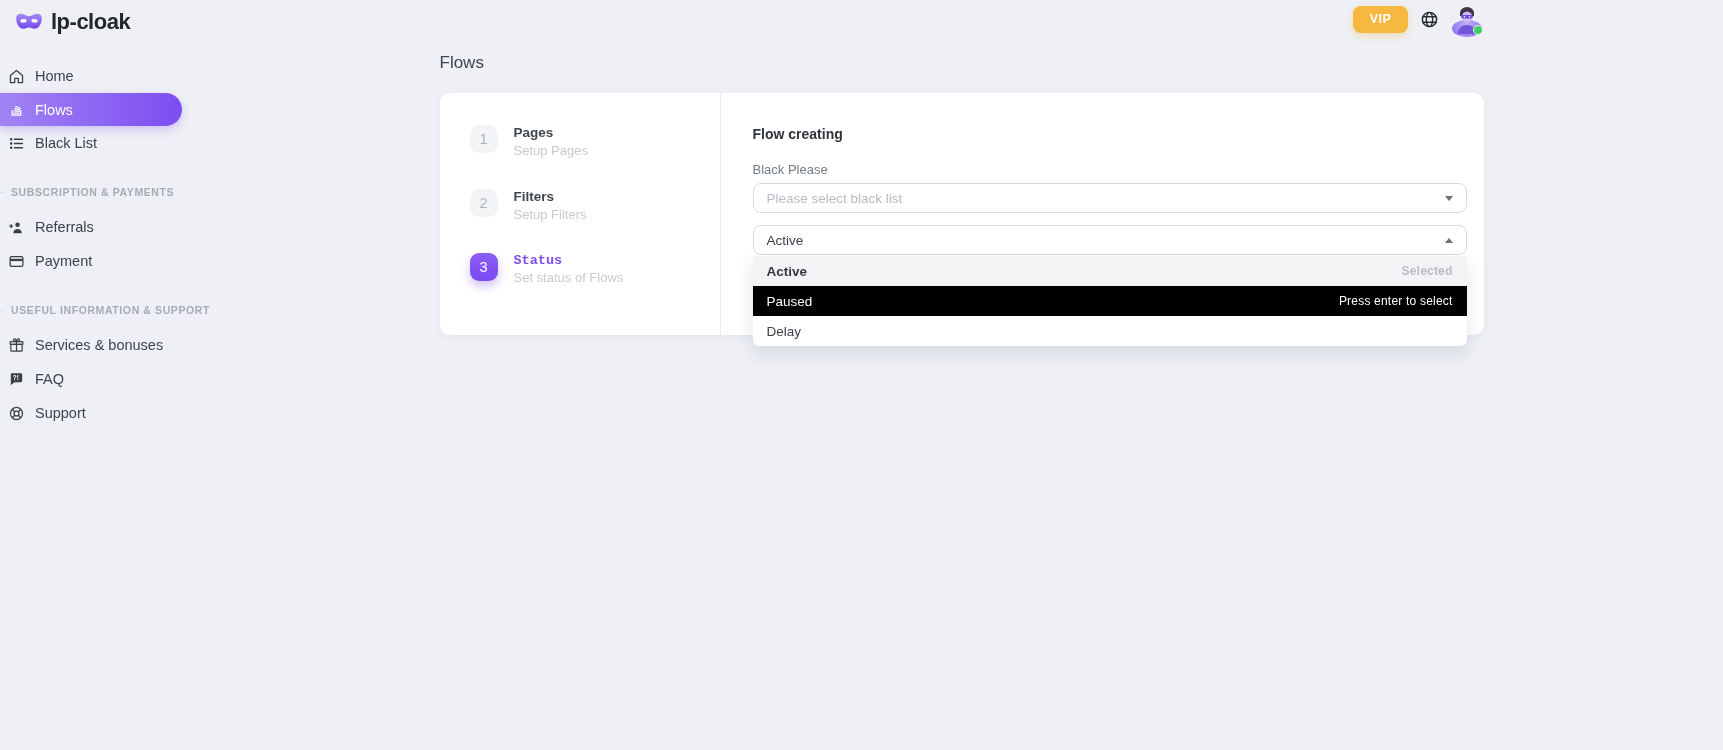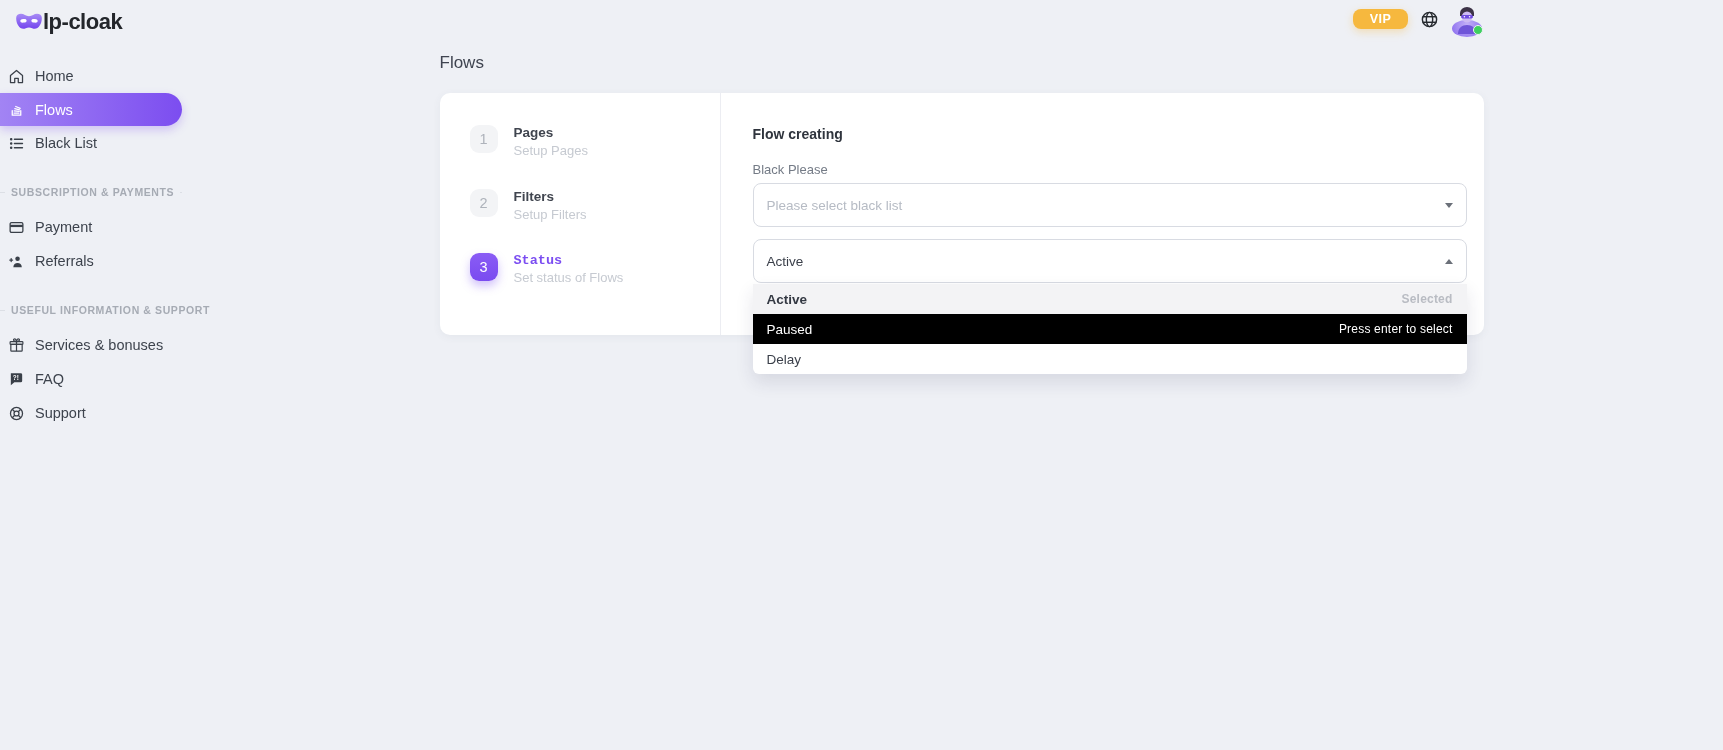--- a/index.html
+++ b/index.html
@@ -7,21 +7,21 @@
   body {
     font-family:"Liberation Sans", sans-serif;
     background:#eef0f5;
     color:#3a3f49;
     overflow:hidden;
   }
   .app { position:relative; width:1723px; height:750px; }
 
   
   .sidebar { position:absolute; left:0; top:0; width:200px; height:100%; }
-  .logo { display:flex; align-items:center; padding:9px 0 0 15px; cursor:pointer; }
+  .logo { display:flex; align-items:center; gap:8px; padding:9px 0 0 15px; cursor:pointer; }
   .logo-text { font-size:22px; font-weight:700; color:#23262b; letter-spacing:-0.5px; }
   .nav { margin-top:24px; }
   .nav-item {
     display:flex; align-items:center; gap:10px;
     height:34px; padding-left:8px;
     font-size:14.5px; color:#3d434d; cursor:pointer;
   }
   .nav-item .ic { width:17px; height:17px; flex:0 0 17px; display:flex; align-items:center; justify-content:center; }
   .nav-item.active {
     width:182px; height:33px; border-radius:0 17px 17px 0;
@@ -33,21 +33,21 @@
     margin:26px 0 12px 0; padding:0 18px 0 0;
     font-size:10.5px; font-weight:600; letter-spacing:.6px;
     color:#a6abb4; text-transform:uppercase; white-space:nowrap;
   }
   .section-title::before { content:""; flex:0 0 5px; height:1px; background:#dcdfe5; }
   .section-title::after  { content:""; flex:1 1 auto; height:1px; background:#dcdfe5; }
 
   
   .header-right { position:absolute; top:4px; right:241px; display:flex; align-items:center; gap:12px; }
   .vip-btn {
-    width:55px; height:20px; border:none; border-radius:8px;
+    width:55px; height:27px; border:none; border-radius:8px;
     background:#f6b83e; color:#fff; font-family:inherit;
     font-size:12.5px; font-weight:700; letter-spacing:.5px; cursor:pointer;
     box-shadow:0 3px 8px rgba(246,184,62,.35);
   }
   .globe-btn { width:20px; height:20px; cursor:pointer; display:flex; align-items:center; }
   .avatar-wrap { position:relative; width:30px; height:30px; cursor:pointer; }
   .avatar {
     width:30px; height:30px; border-radius:50%; overflow:hidden;
     background:radial-gradient(circle at 50% 30%,#c3b0f7,#8668ee);
   }
@@ -82,21 +82,21 @@
   .step-title { font-size:13.5px; font-weight:700; color:#40454f; line-height:1.25; }
   .step.active .step-title { color:#7b4df1;font-family:Liberation Mono, monospace; }
   .step-sub { font-size:13px; color:#c6cad1; line-height:1.3; margin-top:1px; }
 
   
   .form-pane { flex:1 1 auto; padding:33px 17px 0 32px; position:relative; }
   .panel-title { font-size:14px; font-weight:700; color:#2f343d; margin-bottom:20px; }
   .field { margin-bottom:12px; }
   .field-label { font-size:13px; color:#747b86; margin-bottom:6px; }
   .select {
-    height:44px; background:#fff; border:1px solid #d8dbe2; border-radius:8px;
+    height:30px; background:#fff; border:1px solid #d8dbe2; border-radius:8px;
     display:flex; align-items:center; justify-content:space-between;
     padding:0 13px; cursor:pointer; font-size:13.5px;
   }
   .select .placeholder { color:#b6bbc4; }
   .select .value { color:#3a3f49; }
   .caret-down { width:0; height:0; border-left:4px solid transparent; border-right:4px solid transparent; border-top:5px solid #6b7079; }
   .caret-up   { width:0; height:0; border-left:4px solid transparent; border-right:4px solid transparent; border-bottom:5px solid #6b7079; }
 
   .field-status { position:relative; margin-bottom:0; }
   .dropdown {
@@ -175,38 +175,38 @@
         </span>
         <span>Black List</span>
       </div>
 
       <div class="section-title">
         <span>SUBSCRIPTION &amp; PAYMENTS</span>
       </div>
 
       <div class="nav-item">
         <span class="ic">
-          <svg width="17" height="17" viewBox="0 0 24 24" fill="none" stroke="#3a4049" stroke-width="1.8">
-              <rect x="3" y="5" width="18" height="14" rx="2"></rect>
-              <rect x="3" y="8.2" width="18" height="3.2" fill="#3a4049" stroke="none"></rect>
-            </svg>
-        </span>
-        <span>Payment</span>
-      </div>
-
-      <div class="nav-item">
-        <span class="ic">
           <svg width="17" height="17" viewBox="0 0 24 24" fill="none" stroke="#3a4049" stroke-width="1.8" stroke-linecap="round">
             <circle cx="13.5" cy="8" r="3.2" fill="#3a4049" stroke="none"></circle>
             <path d="M7.5 20 c0-4 2.7-6 6-6 s6 2 6 6 Z" fill="#3a4049" stroke="none"></path>
             <line x1="4.5" y1="8" x2="4.5" y2="12"></line>
               <line x1="2.5" y1="10" x2="6.5" y2="10"></line>
           </svg>
         </span>
         <span>Referrals</span>
+      </div>
+
+      <div class="nav-item">
+        <span class="ic">
+          <svg width="17" height="17" viewBox="0 0 24 24" fill="none" stroke="#3a4049" stroke-width="1.8">
+              <rect x="3" y="5" width="18" height="14" rx="2"></rect>
+              <rect x="3" y="8.2" width="18" height="3.2" fill="#3a4049" stroke="none"></rect>
+            </svg>
+        </span>
+        <span>Payment</span>
       </div>
 
       <div class="section-title">
         <span>USEFUL INFORMATION &amp; SUPPORT</span>
       </div>
 
       <div class="nav-item">
         <span class="ic">
           <svg width="17" height="17" viewBox="0 0 24 24" fill="none" stroke="#3a4049" stroke-width="1.7" stroke-linejoin="round">
             <rect x="4" y="10.5" width="16" height="9.5" rx="1"></rect>

